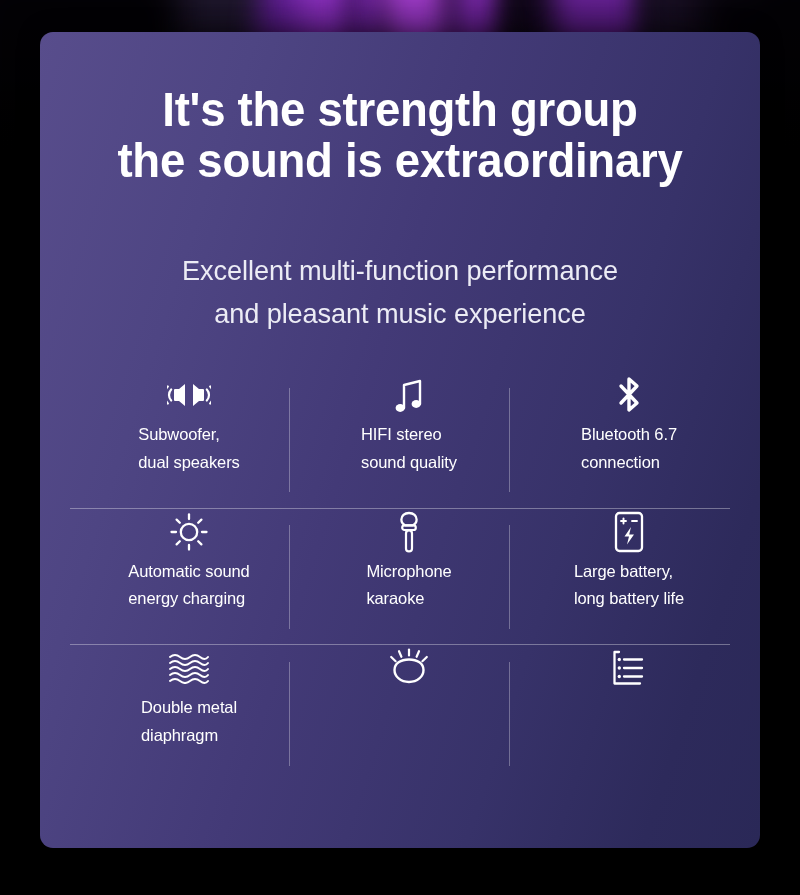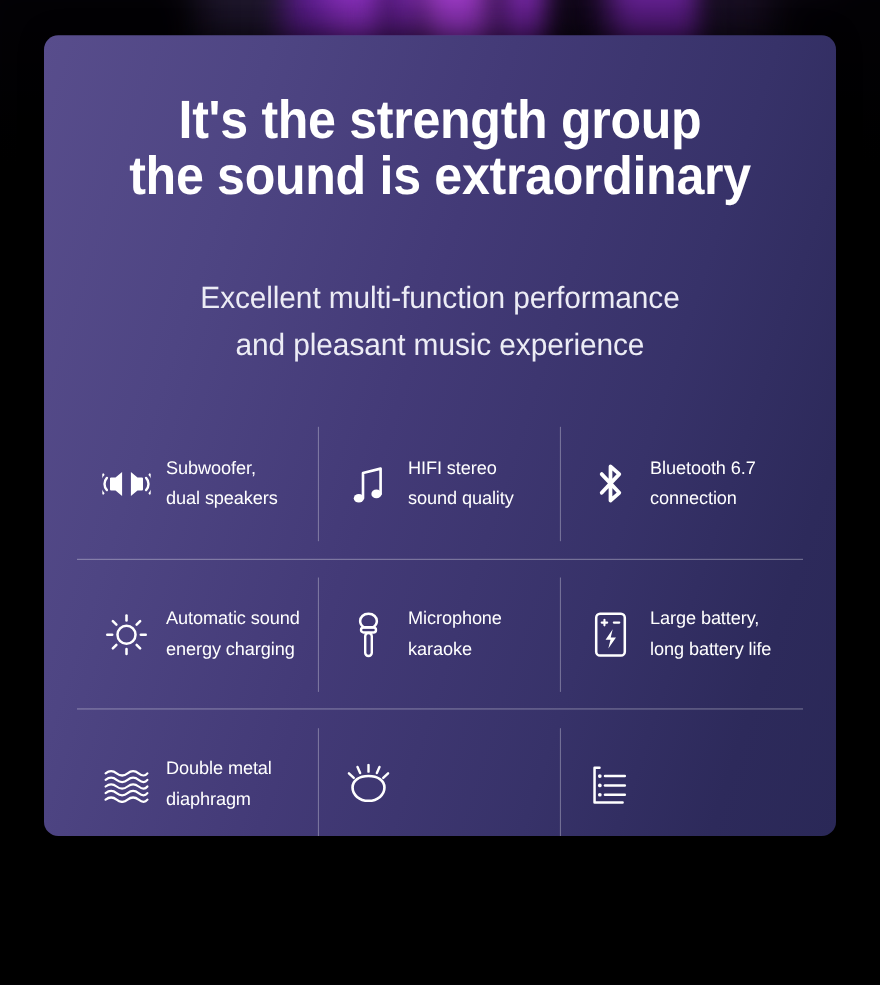--- a/index.html
+++ b/index.html
@@ -42,21 +42,21 @@
     position: absolute; inset: 0;
     background: linear-gradient(180deg, rgba(0,0,0,0) 0%, rgba(0,0,0,.35) 9%, rgba(0,0,0,.85) 13%, #000 17%);
   }
 
   
   #card {
     position: absolute;
     left: 40px;
     top: 32px;
     width: 720px;
-    height: 728px;
+    height: 816px;
     border-radius: 13px;
     background: linear-gradient(108deg, #584d8c 0%, #4e4583 22%, #433a77 45%, #373269 70%, #2d2a5b 88%, #2a2857 100%);
     box-shadow: 0 0 22px rgba(0,0,0,.45);
     overflow: hidden;
   }
 
   
   #headline {
     position: absolute;
     top: 52px;
@@ -94,24 +94,25 @@
     top: 340px;
     width: 660px;
     height: 410px;
     display: grid;
     grid-template-columns: 1fr 1fr 1fr;
     grid-template-rows: 1fr 1fr 1fr;
   }
   .feature {
     display: flex;
     align-items: center;
-    gap: 13px;
+    gap: 3px;
     padding: 0 4px 0 22px;
     box-sizing: border-box;
     position: relative;
+    flex-direction: column;
   }
   
   .feature:nth-child(3n+1)::after,
   .feature:nth-child(3n+2)::after {
     content: "";
     position: absolute;
     right: 0; top: 12%;
     width: 1px; height: 76%;
     background: rgba(255,255,255,.30);
   }

